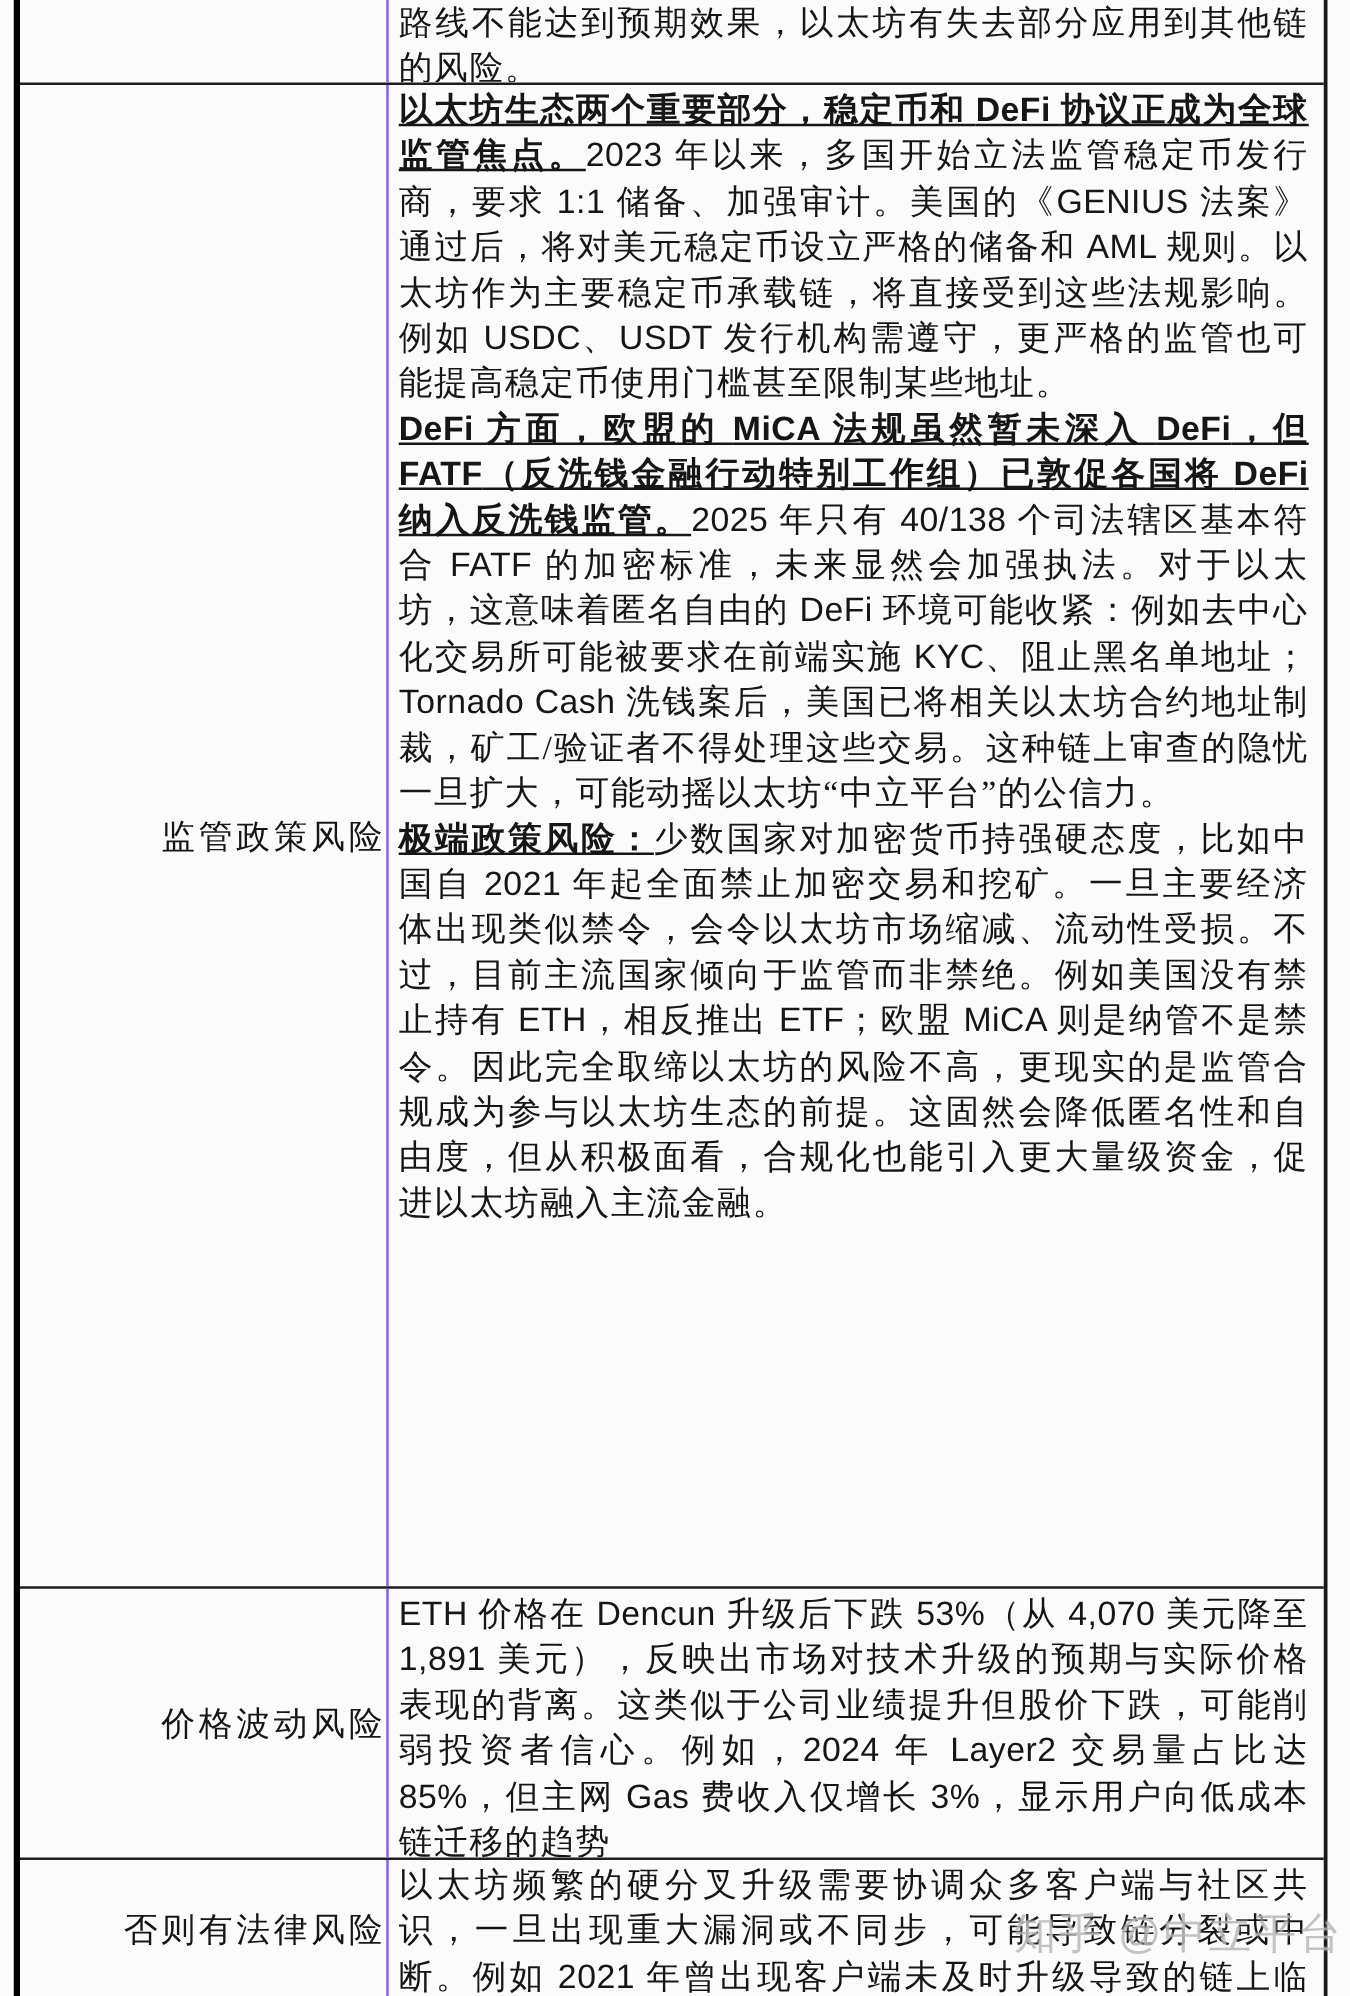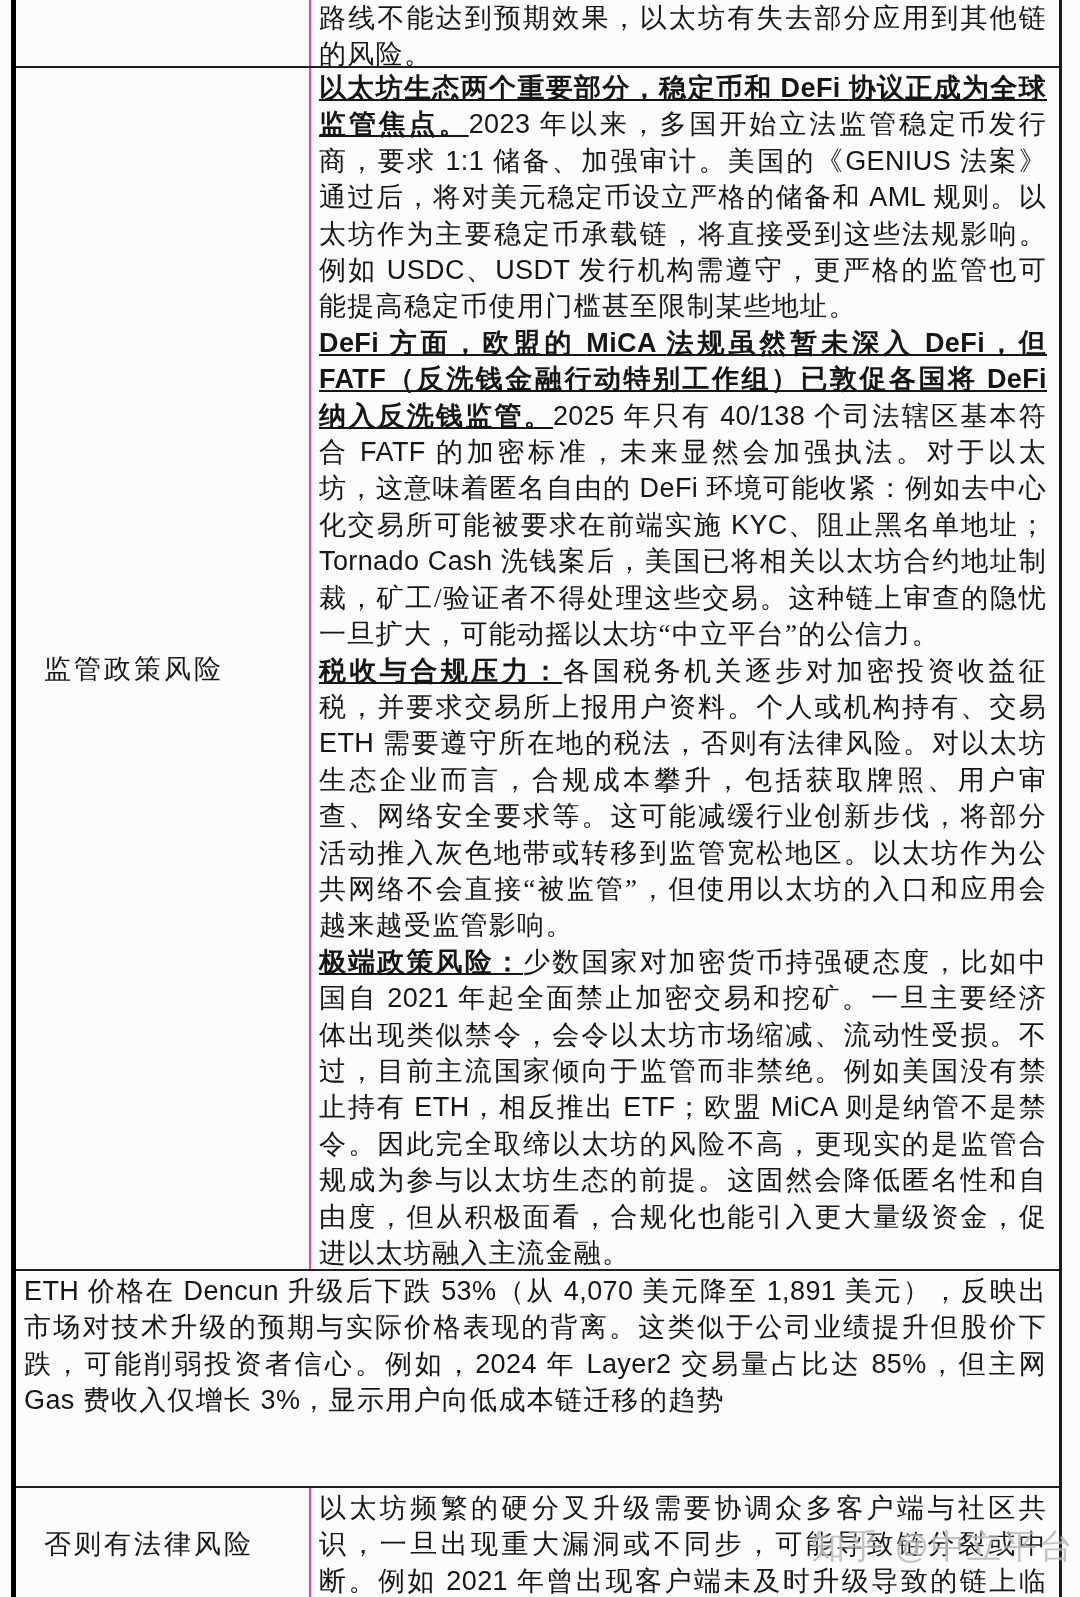--- a/index.html
+++ b/index.html
@@ -12,22 +12,22 @@
   .table {
     position:absolute; left:11px; top:0; width:1051px;
     box-sizing:border-box;
     border-left:5px solid #000;
     border-right:3px solid #1a1a1a;
   }
   .row { display:flex; box-sizing:border-box; overflow:hidden; }
   .row + .row { border-top:2px solid #1f1f1f; }
   .label-cell {
     flex:0 0 295px; width:295px; box-sizing:border-box;
-    display:flex; align-items:center; justify-content:flex-start;
-    border-right:2px solid #ec4899;
+    display:flex; align-items:center; justify-content:flex-end;
+    border-right:2px solid #8b5cf6;
     padding-left:28px;
   }
   .label { font-size:27px; letter-spacing:3px; white-space:nowrap; }
   .detail-cell { flex:1 1 auto; min-width:0; padding:2px 12px 0 8px; overflow:hidden; }
   .detail-cell p {
     margin:0; font-size:27px; line-height:36.4px; letter-spacing:1.3px;
     text-align:justify; text-justify:inter-ideograph;
   }
   .seg.bold { font-weight:700;text-decoration:underline; }
   .latin { font-family:"Liberation Sans","DejaVu Sans",sans-serif; letter-spacing:0.4px; }
@@ -62,26 +62,28 @@
         </div>
   </div>
 
   <div class="row row-1">
     <div class="label-cell">
       <div class="label">监管政策风险</div>
     </div>
     <div class="detail-cell">
           <p><span class="seg bold">以太坊生态两个重要部分，稳定币和 <span class="latin">DeFi </span>协议正成为全球监管焦点。</span><span class="seg"><span class="latin">2023 </span>年以来，多国开始立法监管稳定币发行商，要求 <span class="latin">1:1 </span>储备、加强审计。美国的《<span class="latin">GENIUS </span>法案》通过后，将对美元稳定币设立严格的储备和 <span class="latin">AML </span>规则。以太坊作为主要稳定币承载链，将直接受到这些法规影响。例如 <span class="latin">USDC</span>、<span class="latin">USDT </span>发行机构需遵守，更严格的监管也可能提高稳定币使用门槛甚至限制某些地址。</span></p>
           <p><span class="seg bold"><span class="latin">DeFi </span>方面，欧盟的 <span class="latin">MiCA </span>法规虽然暂未深入 <span class="latin">DeFi</span>，但 <span class="latin">FATF</span>（反洗钱金融行动特别工作组）已敦促各国将 <span class="latin">DeFi </span>纳入反洗钱监管。</span><span class="seg"><span class="latin">2025 </span>年只有 <span class="latin">40/138 </span>个司法辖区基本符合 <span class="latin">FATF </span>的加密标准，未来显然会加强执法。对于以太坊，这意味着匿名自由的 <span class="latin">DeFi </span>环境可能收紧：例如去中心化交易所可能被要求在前端实施 <span class="latin">KYC</span>、阻止黑名单地址；<span class="latin">Tornado Cash </span>洗钱案后，美国已将相关以太坊合约地址制裁，矿工/验证者不得处理这些交易。这种链上审查的隐忧一旦扩大，可能动摇以太坊“中立平台”的公信力。</span></p>
-          <p><span class="seg bold">税收与合规压力：</span><span class="seg">各国税务机关逐步对加密投资收益征税，并要求交易所上报用户资料。个人或机构持有、交易 <span class="latin">ETH </span>需要遵守所在地的税法，否则有法律风险。对以太坊生态企业而言，合规成本攀升，包括获取牌照、用户审查、网络安全要求等。这可能减缓行业创新步伐，将部分活动推入灰色地带或转移到监管宽松地区。以太坊作为公共网络不会直接“被监管”，但使用以太坊的入口和应用会越来越受监管影响。</span></p>
           <p><span class="seg bold">极端政策风险：</span><span class="seg">少数国家对加密货币持强硬态度，比如中国自 <span class="latin">2021 </span>年起全面禁止加密交易和挖矿。一旦主要经济体出现类似禁令，会令以太坊市场缩减、流动性受损。不过，目前主流国家倾向于监管而非禁绝。例如美国没有禁止持有 <span class="latin">ETH</span>，相反推出 <span class="latin">ETF</span>；欧盟 <span class="latin">MiCA </span>则是纳管不是禁令。因此完全取缔以太坊的风险不高，更现实的是监管合规成为参与以太坊生态的前提。这固然会降低匿名性和自由度，但从积极面看，合规化也能引入更大量级资金，促进以太坊融入主流金融。</span></p>
         </div>
   </div>
 
   <div class="row row-2">
+    <div class="label-cell">
+      <div class="label">价格波动风险</div>
+    </div>
     <div class="detail-cell">
           <p><span class="seg"><span class="latin">ETH </span>价格在 <span class="latin">Dencun </span>升级后下跌 <span class="latin">53%</span>（从 <span class="latin">4,070 </span>美元降至 <span class="latin">1,891 </span>美元），反映出市场对技术升级的预期与实际价格表现的背离。这类似于公司业绩提升但股价下跌，可能削弱投资者信心。例如，<span class="latin">2024 </span>年 <span class="latin">Layer2 </span>交易量占比达 <span class="latin">85%</span>，但主网 <span class="latin">Gas </span>费收入仅增长 <span class="latin">3%</span>，显示用户向低成本链迁移的趋势</span></p>
         </div>
   </div>
 
   <div class="row row-3">
     <div class="label-cell">
       <div class="label">否则有法律风险</div>
     </div>
     <div class="detail-cell">

